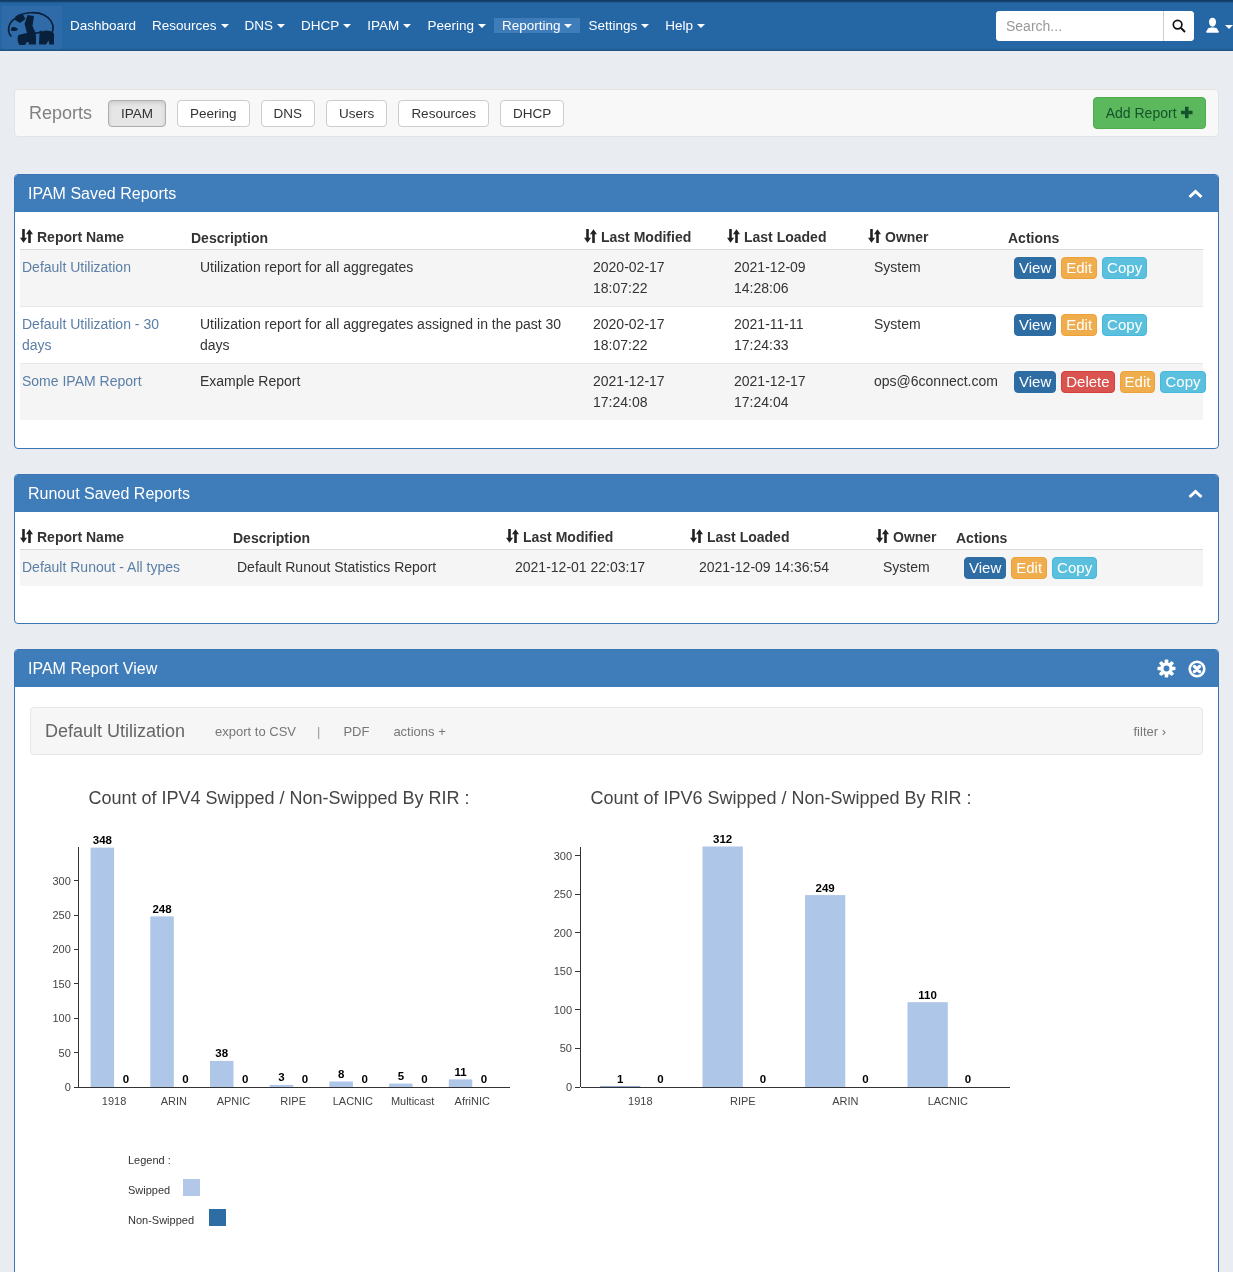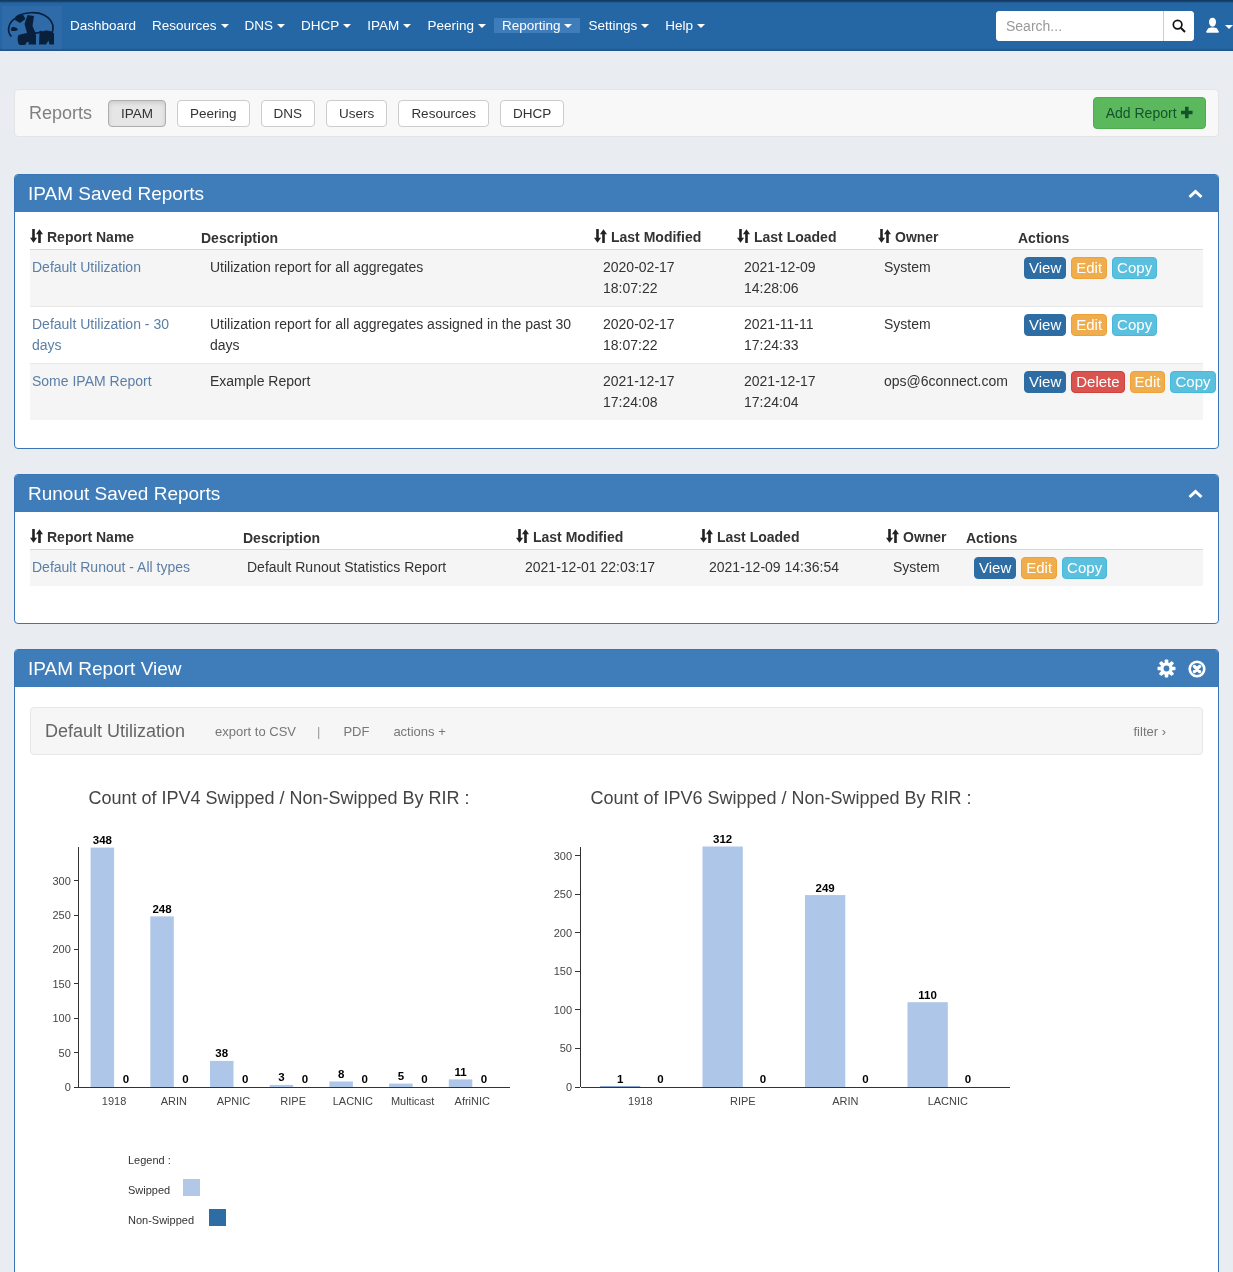--- a/index.html
+++ b/index.html
@@ -20,24 +20,24 @@
 .search .sbtn{width:31px;height:30px;border-left:1px solid #ccc;display:flex;align-items:center;justify-content:center;background:#fff}
 .user{display:flex;align-items:center;margin-left:11px}
 
 .rtoolbar{margin:38px 14px 0 14px;height:48px;background:#f8f8f8;border:1px solid #e4e4e4;border-radius:4px;display:flex;align-items:center;padding:0 12px 0 14px}
 .rtoolbar .title{font-size:18px;color:#808080;margin-right:16px}
 .btn-def{display:inline-block;font-size:13.5px;color:#333;background:#fff;border:1px solid #ccc;border-radius:4px;padding:3px 12px;text-decoration:none;margin-right:11px;line-height:19px}
 .btn-def.on{background:#e6e6e6;border-color:#adadad;box-shadow:inset 0 2px 4px rgba(0,0,0,.12)}
 .btn-add{margin-left:auto;background:#5cb85c;border:1px solid #4cae4c;color:#14532d;font-size:14px;padding:5px 12px;border-radius:4px;line-height:20px;text-decoration:none}
 
 .panel{margin:0 14px;background:#fff;border:1px solid #3a76b5;border-radius:4px}
-.panel-heading{background:#3e7cba;color:#fff;font-size:19px;padding:10px 15px 10px 13px;border-radius:3px 3px 0 0;position:relative;line-height:17px}
+.panel-heading{background:#3e7cba;color:#fff;font-size:16px;padding:10px 15px 10px 13px;border-radius:3px 3px 0 0;position:relative;line-height:17px}
 .panel-heading .hicons{position:absolute;right:12px;top:0;height:37px;display:flex;gap:12px;align-items:center}
 .panel-heading .hicons.chev{right:15px}
-.panel-body{padding:0 15px 28px 15px}
+.panel-body{padding:0 15px 28px 5px}
 table.rpt{width:100%;border-collapse:collapse;font-size:14px;color:#333;table-layout:fixed}
 table.rpt th{text-align:left;font-weight:bold;padding:15px 2px 0 0;border-bottom:1px solid #d8d8d8;white-space:nowrap;line-height:21px}
 table.rpt td{padding:7px 2px;vertical-align:top;border-top:1px solid #e8e8e8;line-height:21px}
 table.rpt tr.odd td{background:#f5f5f5}
 table.rpt tr.r1 td{border-top:0}
 table.rpt td.c2d{padding-left:9px}
 table.rpt td.c3d{padding-left:9px}
 table.rpt td.c4d{padding-left:7px}
 table.rpt td.c5d{padding-left:6px}
 table.rpt td.c6d{padding-left:6px;white-space:nowrap}

